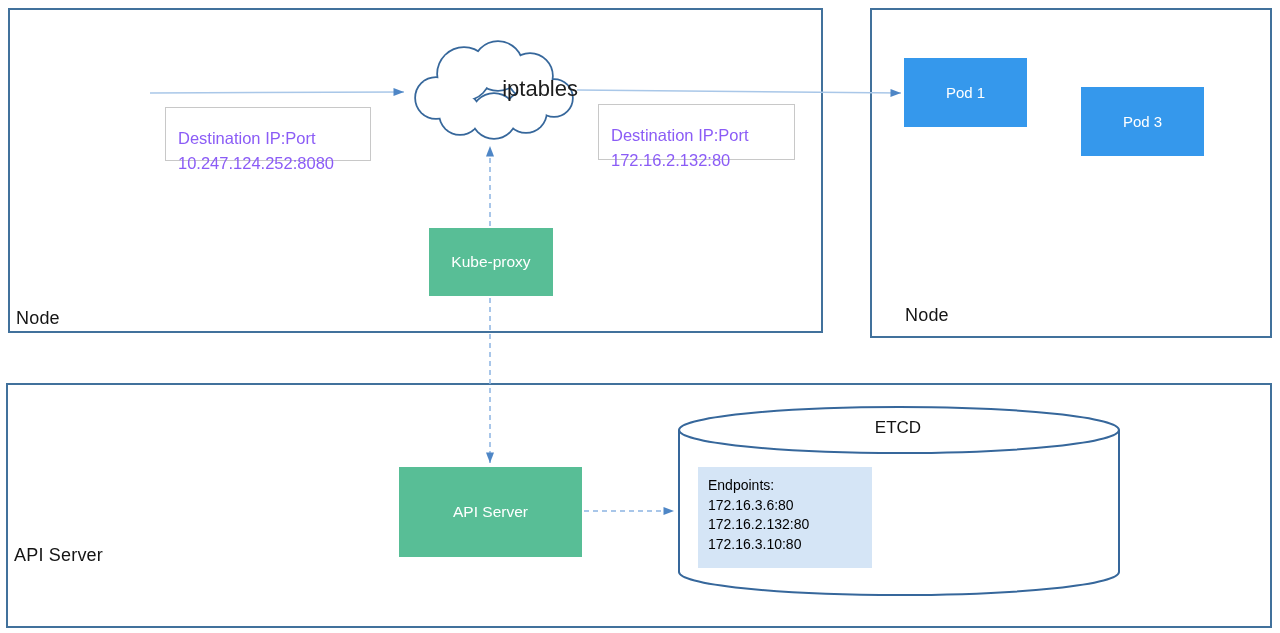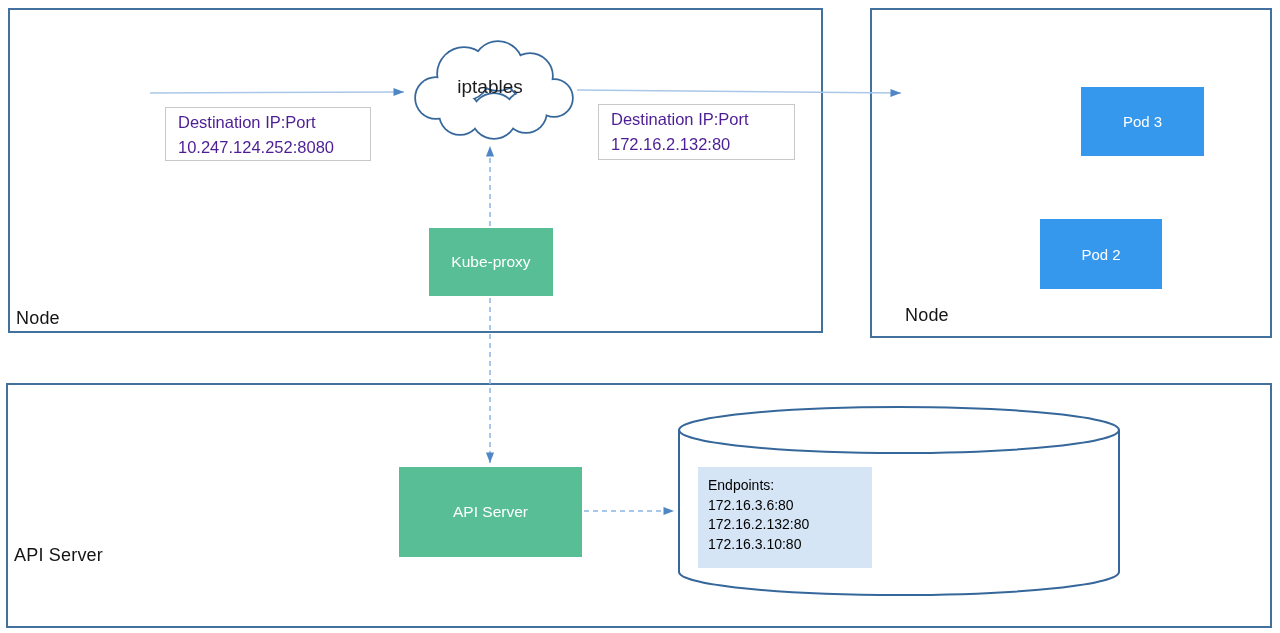--- a/index.html
+++ b/index.html
@@ -17,24 +17,24 @@
     position:absolute;background:#3598EC;color:#fff;display:flex;flex-direction:column;
     align-items:center;justify-content:center;font-size:15px;line-height:21px;text-align:center;
     box-sizing:border-box;
   }
   .service{
     position:absolute;background:#58BE96;color:#fff;display:flex;align-items:center;
     justify-content:center;font-size:15.5px;text-align:center;box-sizing:border-box;
   }
   .dest-label{
     position:absolute;background:#fff;border:1px solid #C8C8C8;box-sizing:border-box;
-    font-size:16.5px;line-height:25px;color:#4c1d95;padding:2px 6px 0 12px;white-space:nowrap;
+    font-size:16.5px;line-height:25px;color:#8b5cf6;padding:18px 6px 0 12px;white-space:nowrap;
   }
   .cloud-text{
-    position:absolute;font-size:19px;color:#1c1c1c;text-align:center;
+    position:absolute;font-size:22px;color:#1c1c1c;text-align:right;
   }
   .etcd-title{
     position:absolute;font-size:17px;color:#141414;text-align:center;
   }
   .endpoints{
     position:absolute;background:#D5E5F6;box-sizing:border-box;color:#000000;
     font-size:14px;line-height:19.5px;padding:9px 10px;
   }
   svg.overlay{position:absolute;left:0;top:0;pointer-events:none;}
   .shape-svg{position:absolute;}
@@ -85,35 +85,36 @@
 
   <div class="dest-label" style="left:598px;top:104px;width:197px;height:56px;">
     <div>Destination IP:Port</div>
     <div>172.16.2.132:80</div>
   </div>
 
   <div class="service" style="left:429px;top:228px;width:124px;height:68px;">
     <span>Kube-proxy</span>
   </div>
 
+  <div class="pod" style="left:904px;top:58px;width:123px;height:69px;">
+    <span>Pod 1</span>
+  </div>
   <div class="pod" style="left:1081px;top:87px;width:123px;height:69px;">
     <span>Pod 3</span>
-  </div>
-  <div class="pod" style="left:1040px;top:219px;width:122px;height:70px;">
-    <span>Pod 2</span>
   </div>
 
   <div class="service" style="left:399px;top:467px;width:183px;height:90px;">
     <span>API Server</span>
   </div>
 
   <svg class="shape-svg" style="left:676px;top:403px;" width="446" height="198" viewBox="0 0 446 198">
     <path d="M3,27 L3,169 A220,23 0 0 0 443,169 L443,27" fill="#fff" stroke="#36679B" stroke-width="2"></path>
     <ellipse cx="223" cy="27" rx="220" ry="23" fill="#fff" stroke="#36679B" stroke-width="2"></ellipse>
   </svg>
+  <div class="etcd-title" style="left:678px;top:418px;width:440px;">ETCD</div>
 
   <div class="endpoints" style="left:698px;top:467px;width:174px;height:101px;">
     <div>Endpoints:</div>
     <div>172.16.3.6:80</div>
     <div>172.16.2.132:80</div>
     <div>172.16.3.10:80</div>
   </div>
 
   <svg class="overlay" width="1280" height="633" viewBox="0 0 1280 633">
     <defs>

